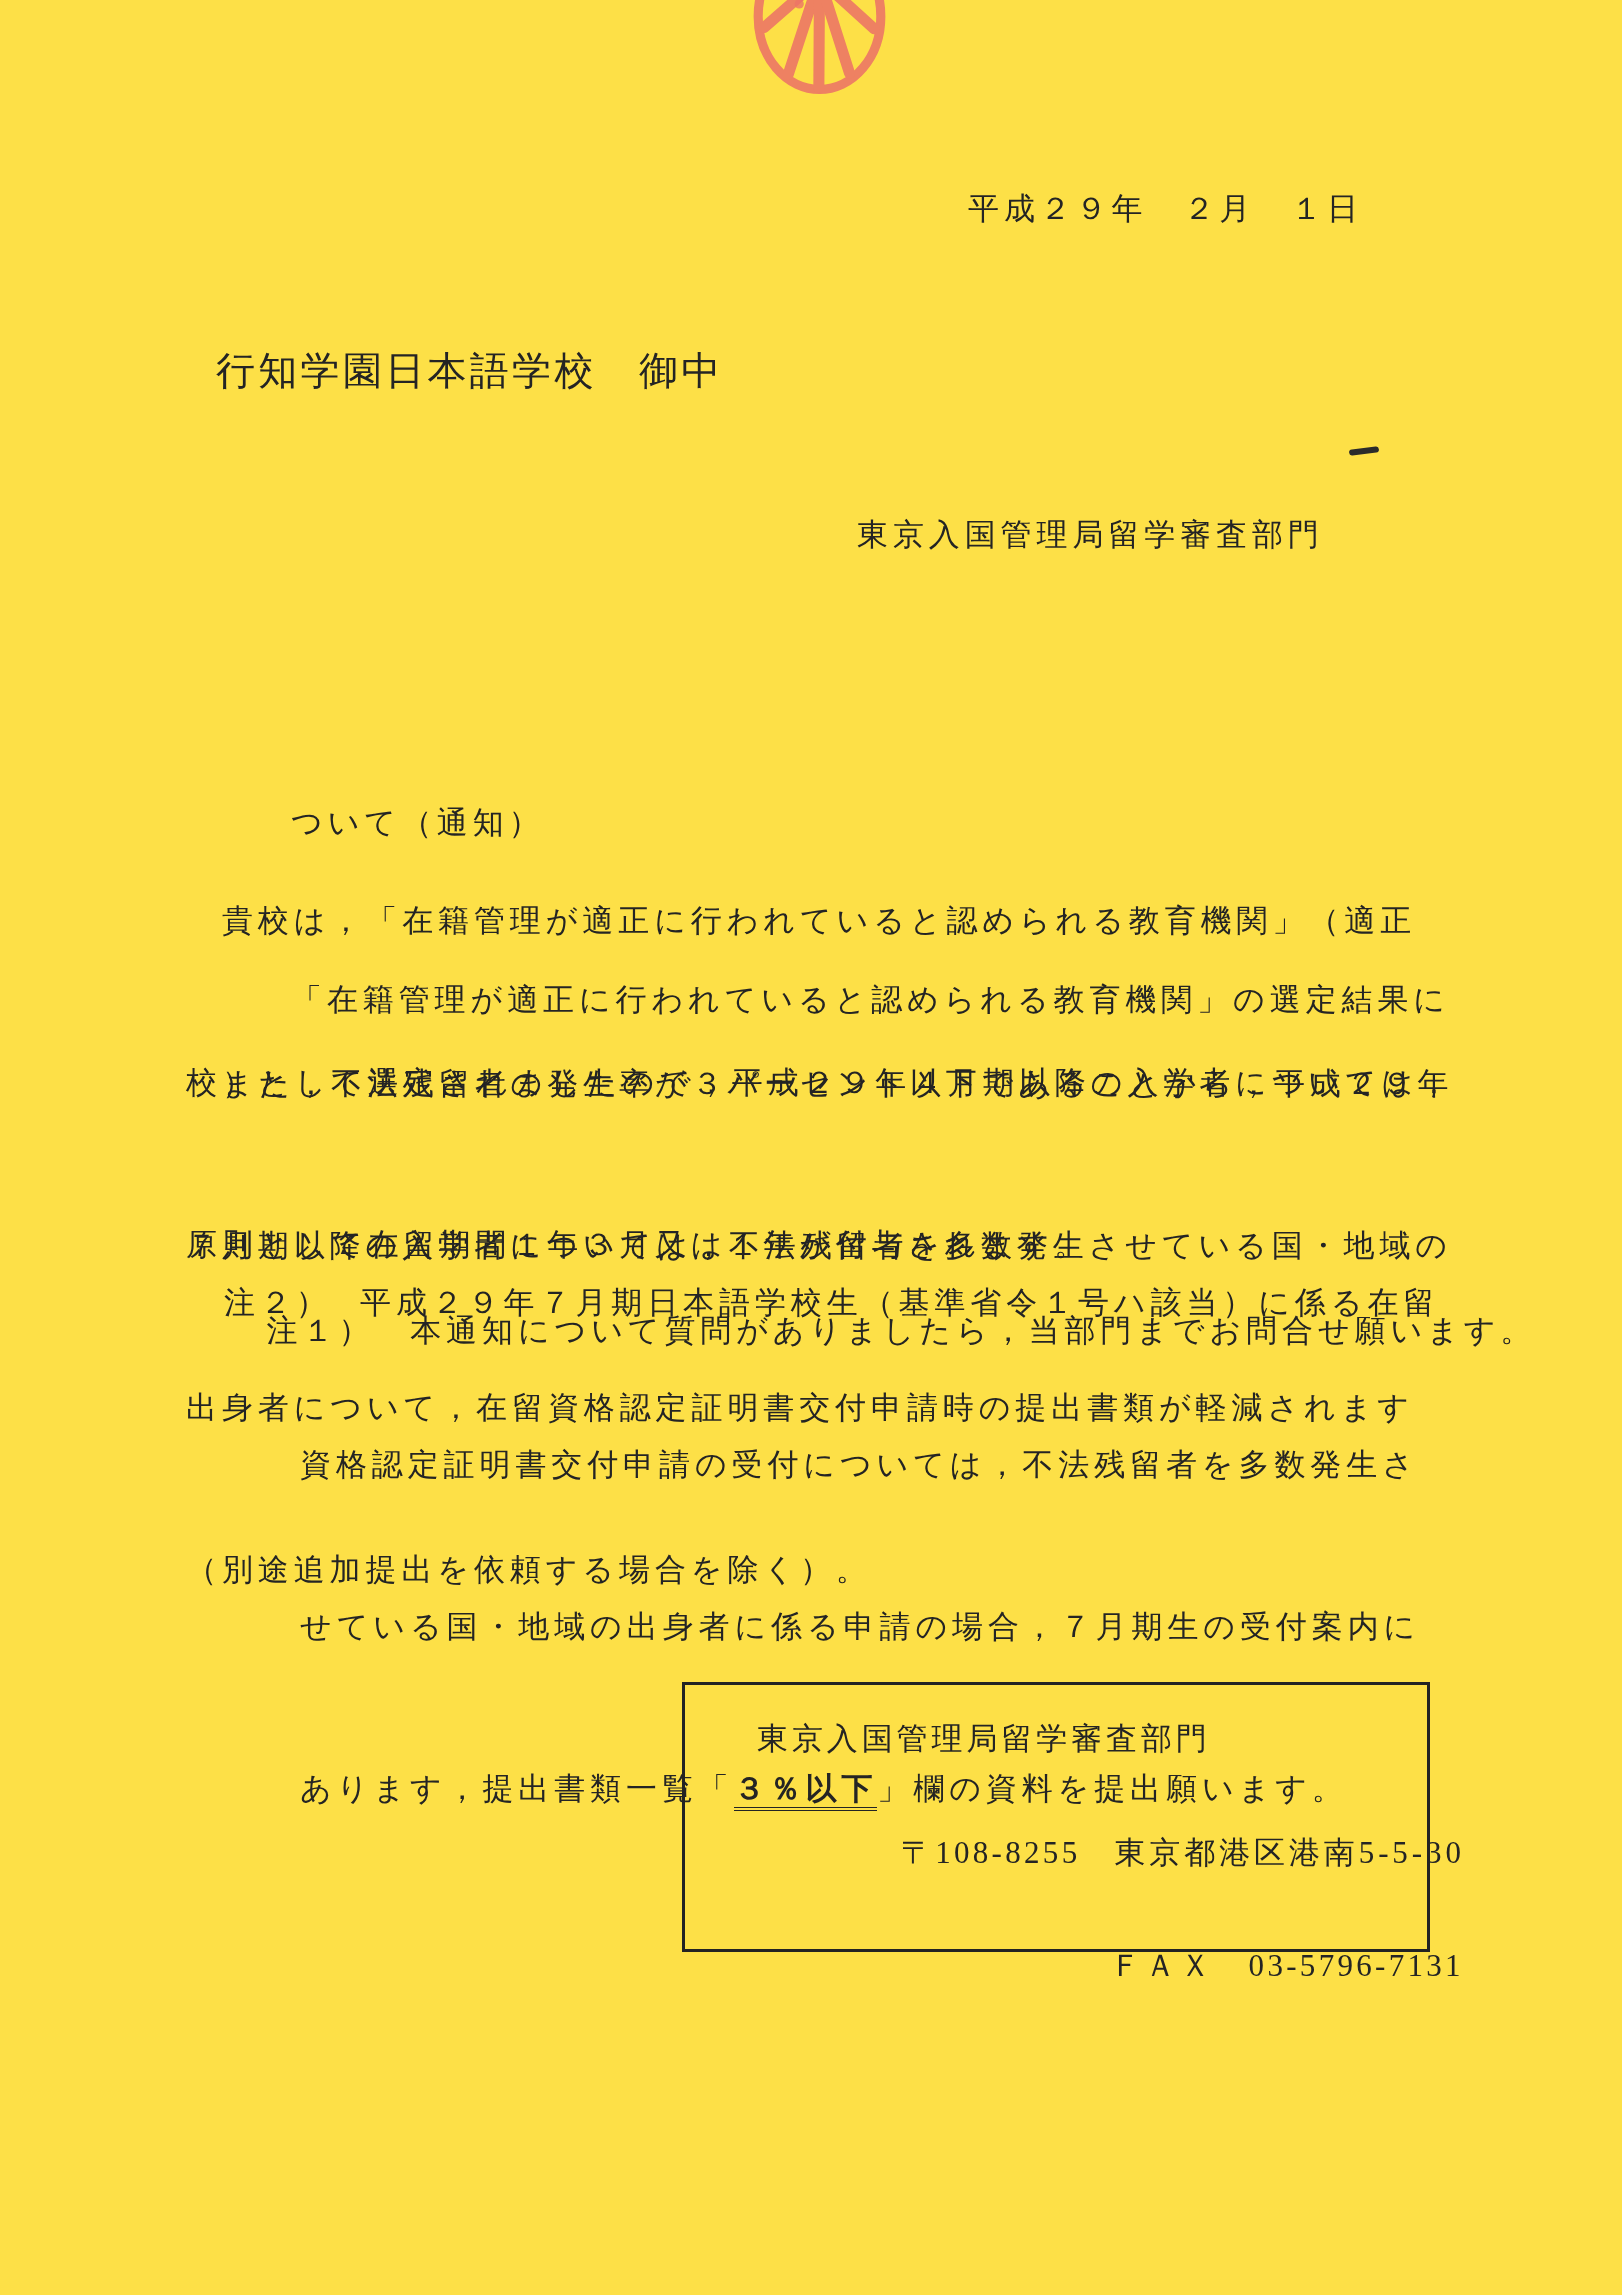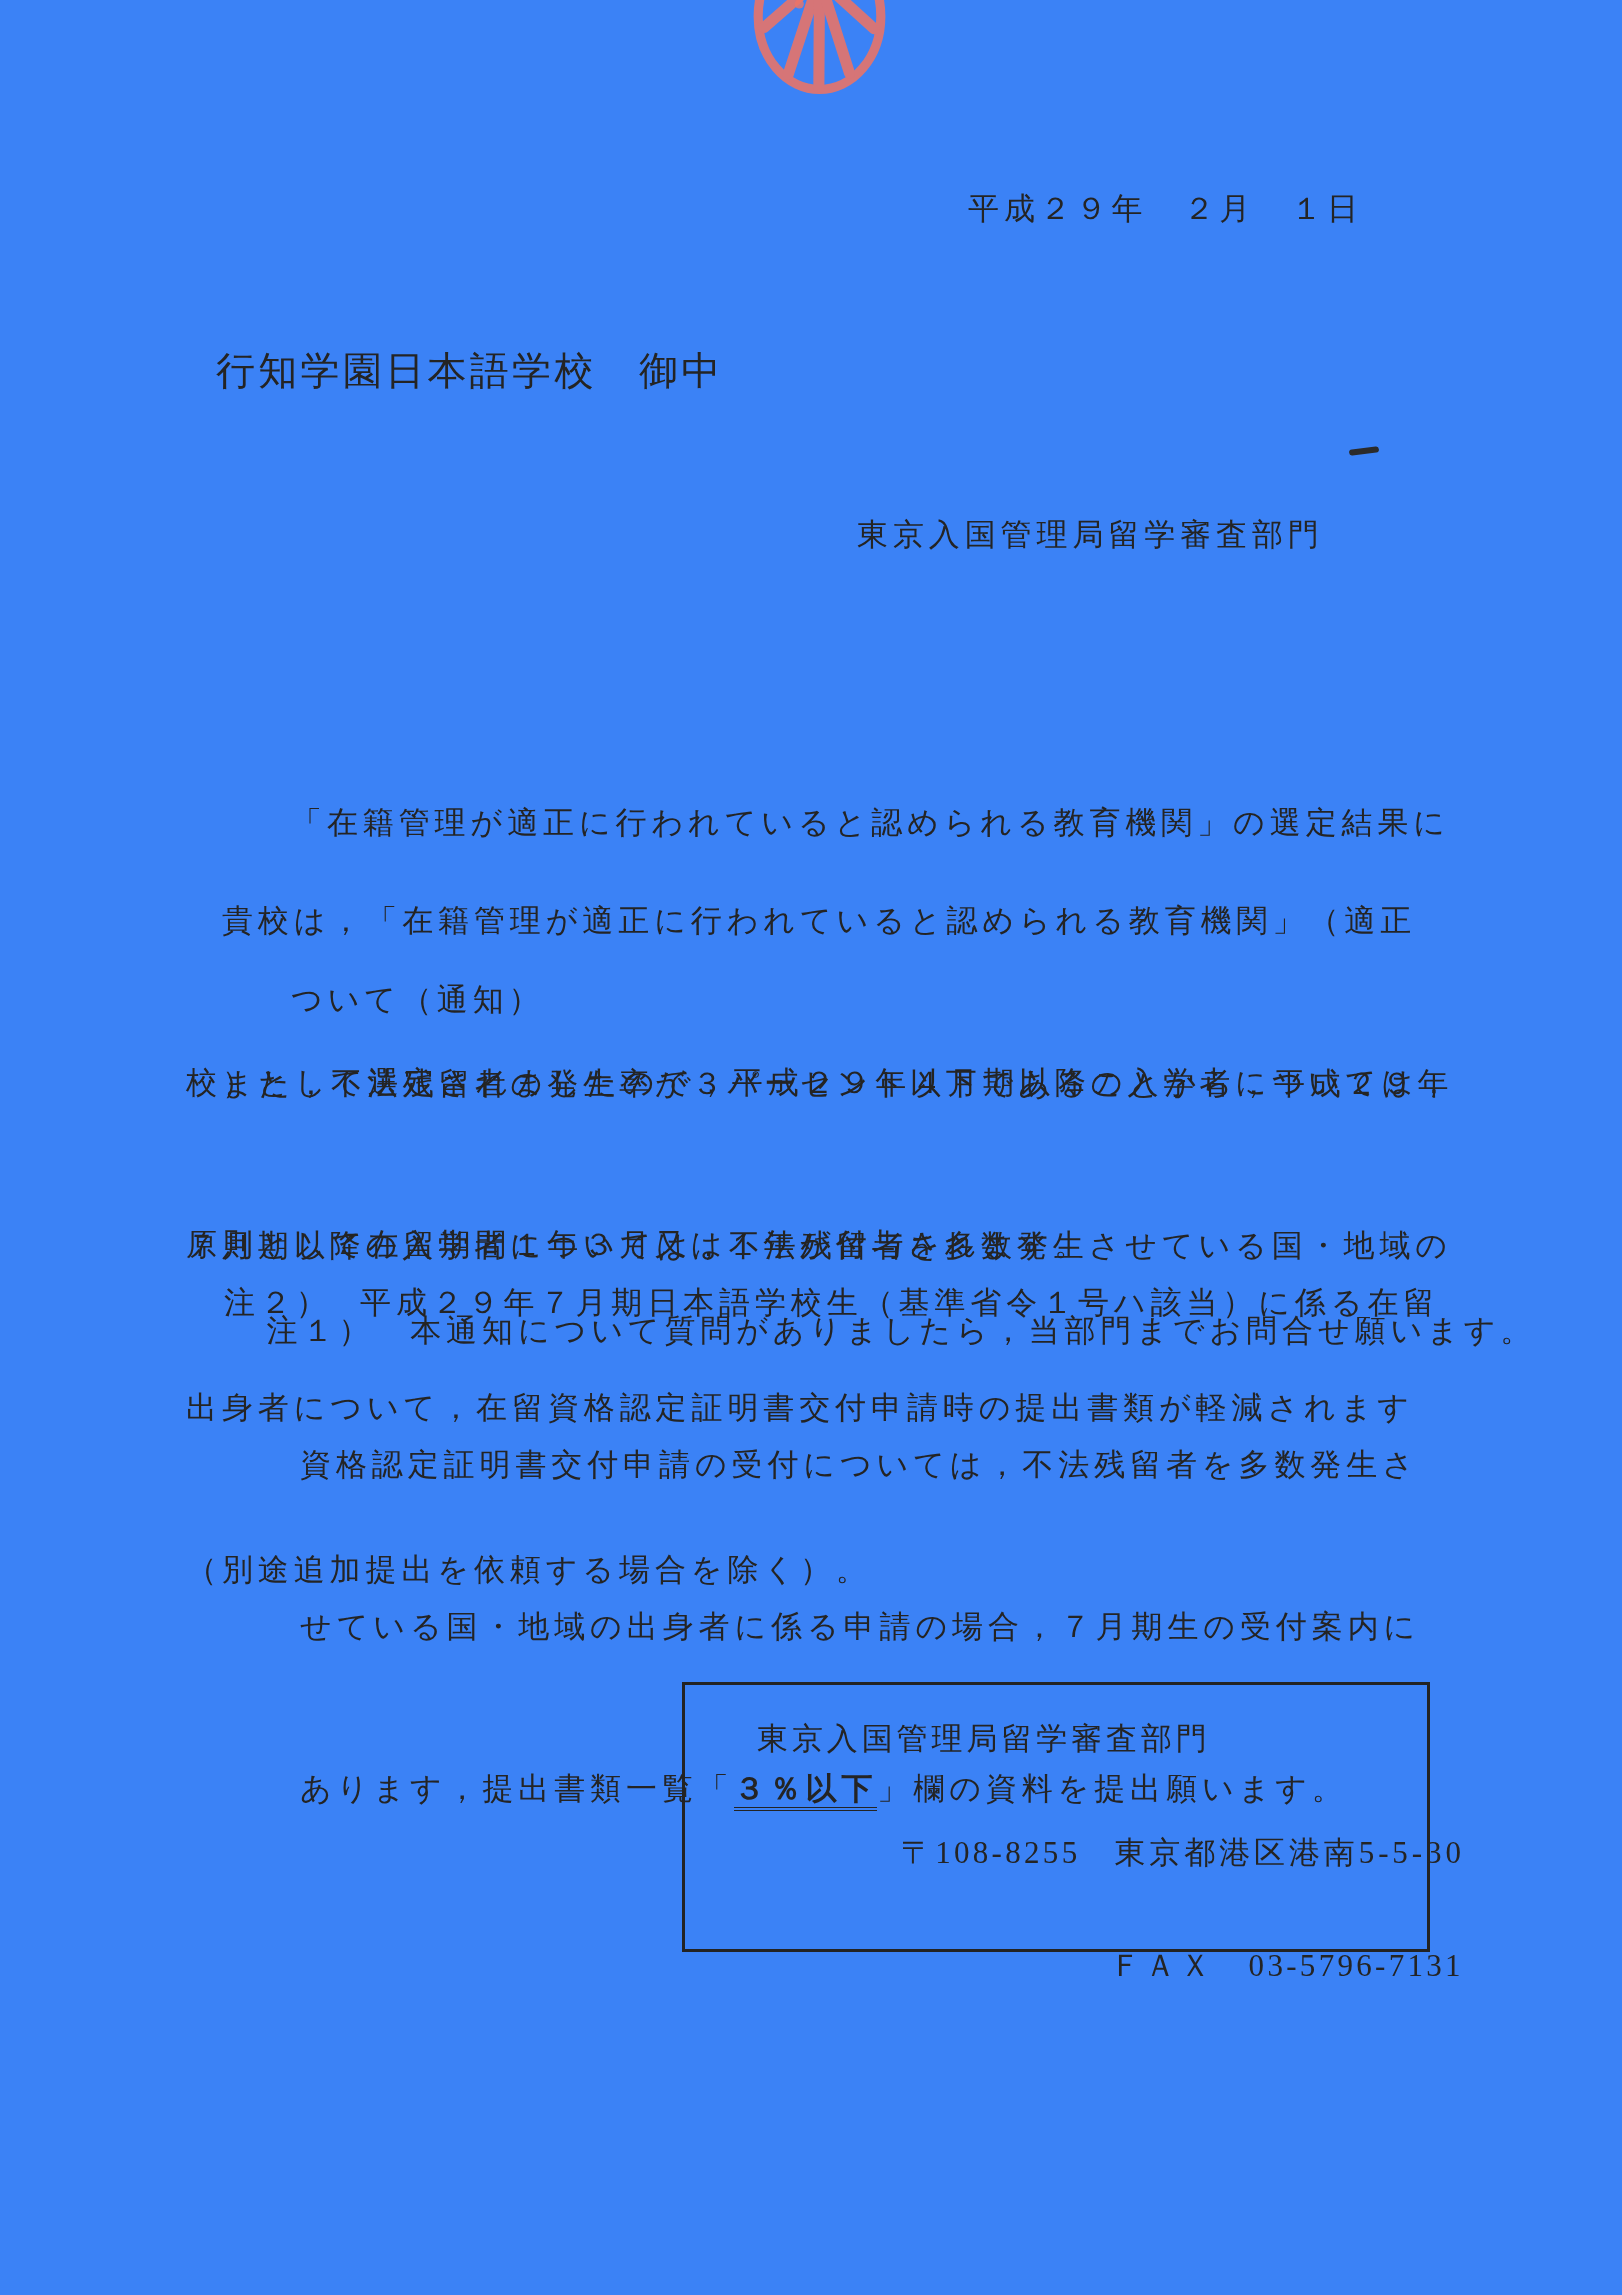--- a/index.html
+++ b/index.html
@@ -4,21 +4,21 @@
 <style>
   html, body {
     margin: 0;
     padding: 0;
     background: #e8e6df;
   }
   .page {
     position: relative;
     width: 1623px;
     height: 2295px;
-    background: #3b82f6;
+    background: #fde047;
     overflow: hidden;
     font-family: "Liberation Serif", "DejaVu Serif", serif;
     color: #242424;
   }
   .txt {
     position: absolute;
     font-size: 31px;
     letter-spacing: 4.9px;
     line-height: 54px;
     white-space: pre;
@@ -82,22 +82,22 @@
     <circle cx="74" cy="6" r="7" fill="#ec7466" opacity="0.8"></circle>
   </svg>
 
   <div class="txt" style="left:968px; top:182px;">平成２９年　２月　１日</div>
 
   <div class="txt addressee" style="left:216px; top:344px;">行知学園日本語学校　御中</div>
 
   <div class="txt" style="left:857px; top:508px;">東京入国管理局留学審査部門</div>
 
   <div class="txt subject-block" style="left:291px; top:675px;">
+    <div>ついて（通知）</div>
     <div>「在籍管理が適正に行われていると認められる教育機関」の選定結果に</div>
-    <div>ついて（通知）</div>
   </div>
 
   <div class="txt" style="left:186px; top:786px;">
     <div>　貴校は，「在籍管理が適正に行われていると認められる教育機関」（適正</div>
     <div>校）として選定されましたので，平成２９年４月期以降の入学者については，</div>
     <div>原則として在留期間１年３月又は１年が付与されます。</div>
   </div>
 
   <div class="txt" style="left:186px; top:949px;">
     <div>　また，不法残留者の発生率が３パーセント以下であることから，平成２９年</div>

